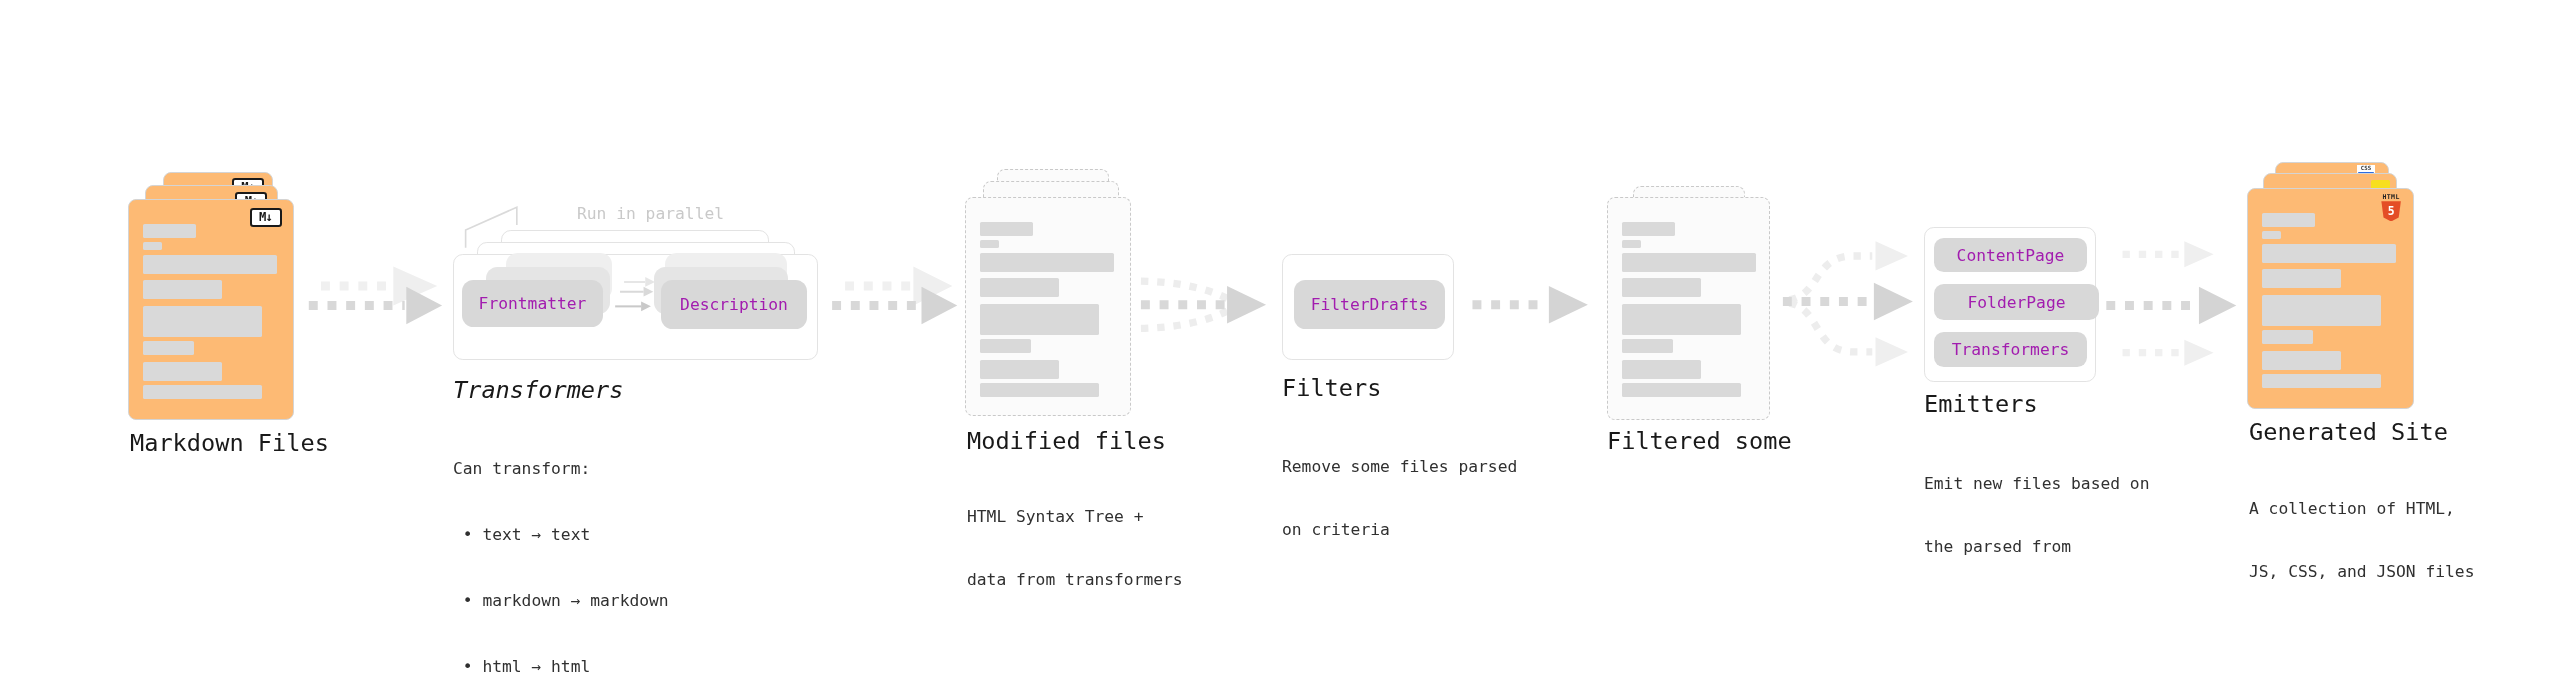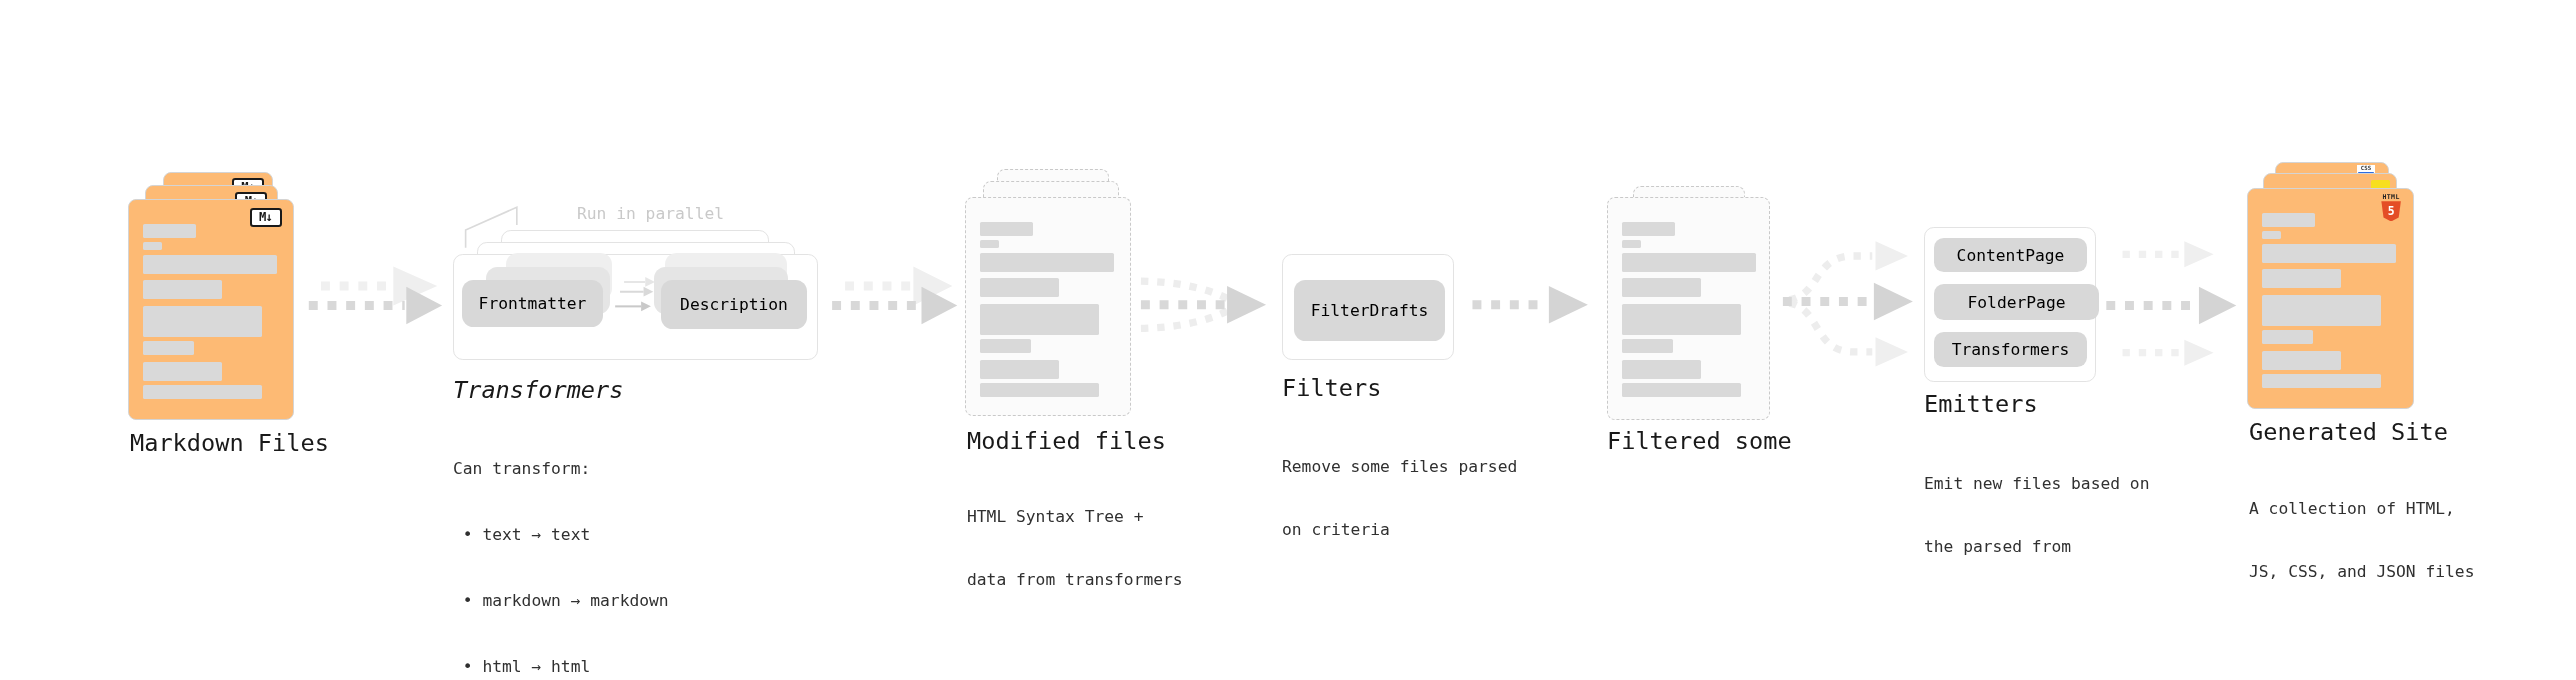--- a/index.html
+++ b/index.html
@@ -27,21 +27,21 @@
     position: absolute;
     background: #ffffff;
     border: 1.6px solid #e3e3e3;
     border-radius: 9.8px;
   }
   .pill {
     position: absolute;
     background: #d8d8d8;
     border-radius: 11.4px;
     display: flex; align-items: center; justify-content: center;
-    font-size: 16.3px; color: #000000; white-space: pre;
+    font-size: 16.3px; color: #a21caf; white-space: pre;
   }
   .pill.ghost1 { background: #e5e5e5; }
   .pill.ghost2 { background: #efefef; }
   .title {
     position: absolute; font-size: 23.6px; line-height: 24.4px;
     color: #191919; white-space: pre;
   }
   .desc {
     position: absolute; font-size: 16.3px; line-height: 21px;
     color: #303030; white-space: pre;
@@ -138,21 +138,21 @@
       </div>
     <div class="title" style="left:967px;top:429px;text-align:right;">Modified files</div>
     <div class="desc" style="left:967px;top:464px;">
       <div>HTML Syntax Tree +</div>
       <div>data from transformers</div>
     </div>
   </div>
 
   <div>
     <div class="panel" style="left:1282px;top:254px;width:172px;height:106px;"></div>
-    <div class="pill" style="left:1294px;top:280px;width:151px;height:61px;">FilterDrafts</div>
+    <div class="pill" style="left:1294px;top:280px;width:151px;height:49px;">FilterDrafts</div>
     <div class="title" style="left:1282px;top:376px;">Filters</div>
     <div class="desc" style="left:1282px;top:414px;">
       <div>Remove some files parsed</div>
       <div>on criteria</div>
     </div>
   </div>
 
   <div>
     <div class="card dashed" style="left:1633px;top:186px;width:112px;height:130px;"></div>
     <div class="card dashed" style="left:1607px;top:197px;width:163px;height:223px;">

